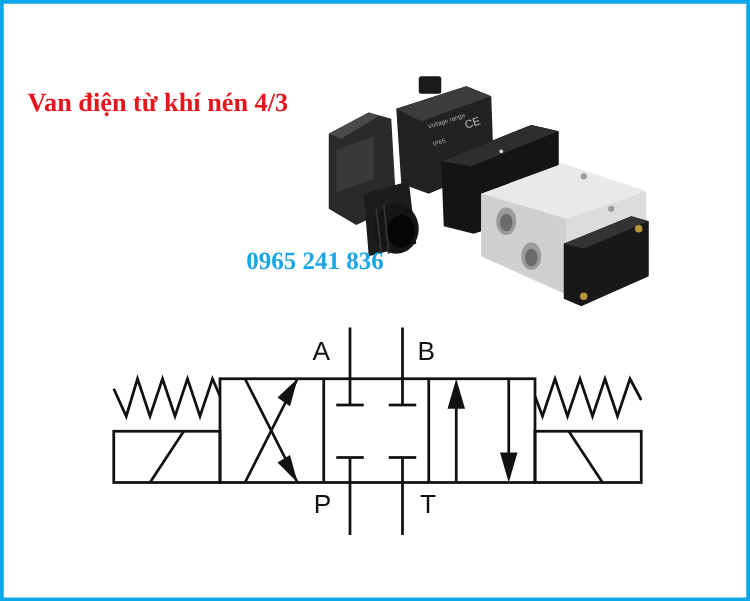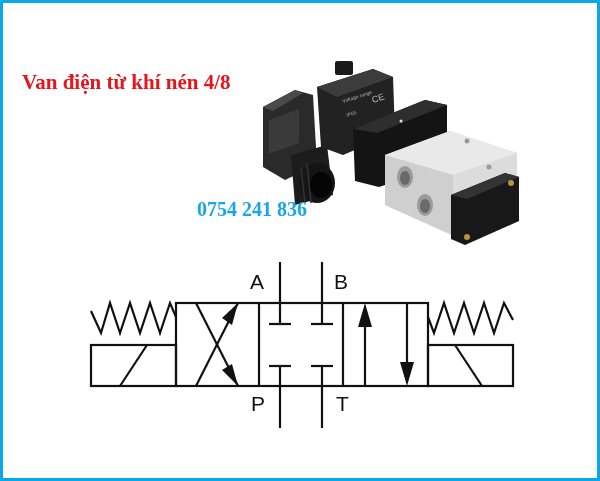--- a/index.html
+++ b/index.html
@@ -23,21 +23,21 @@
     .port-label {
       position: absolute; font-family: "Liberation Sans", "DejaVu Sans", sans-serif;
       font-size: 21px; color: #111; line-height: 1;
     }
   </style>
 </head>
 <body>
 
 <div class="frame"></div>
 
-<div class="title">Van điện từ khí nén 4/8</div>
+<div class="title">Van điện từ khí nén 4/3</div>
 
 <svg class="product" viewBox="0 0 310 190">
 
   <g>
     <polygon points="8,52 40,35 58,40 62,110 30,125 8,112" fill="#2a2a2a"></polygon>
     <polygon points="8,52 40,35 48,38 18,56" fill="#4a4a4a"></polygon>
     <rect x="14" y="60" width="30" height="34" fill="#3a3a3a" transform="skewY(-20) translate(0,10)"></rect>
 
     <g>
       <polygon points="36,100 72,90 78,140 40,150" fill="#1c1c1c"></polygon>
@@ -76,21 +76,21 @@
   </g>
 
   <g>
     <polygon points="196,140 250,118 264,122 264,166 210,190 196,184" fill="#181818"></polygon>
     <polygon points="196,140 250,118 264,122 212,144" fill="#333"></polygon>
     <circle cx="256" cy="128" r="3" fill="#b8943a"></circle>
     <circle cx="212" cy="182" r="3" fill="#b8943a"></circle>
   </g>
 </svg>
 
-<div class="phone">0754 241 836</div>
+<div class="phone">0965 241 836</div>
 
 <svg class="schematic" viewBox="0 0 600 481">
   <g fill="none" stroke="#111" stroke-width="2.2" stroke-linejoin="miter">
 
     <polyline points="91,311 101,333 110,303 120,333 130,303 140,333 150,303 160,333 170,303 176,317"></polyline>
 
     <rect x="91" y="345" width="85" height="41"></rect>
     <line x1="120" y1="386" x2="147" y2="345"></line>
 
     <polyline points="428,317 434,333 444,303 454,333 464,303 474,333 484,303 494,333 504,303 513,320"></polyline>

